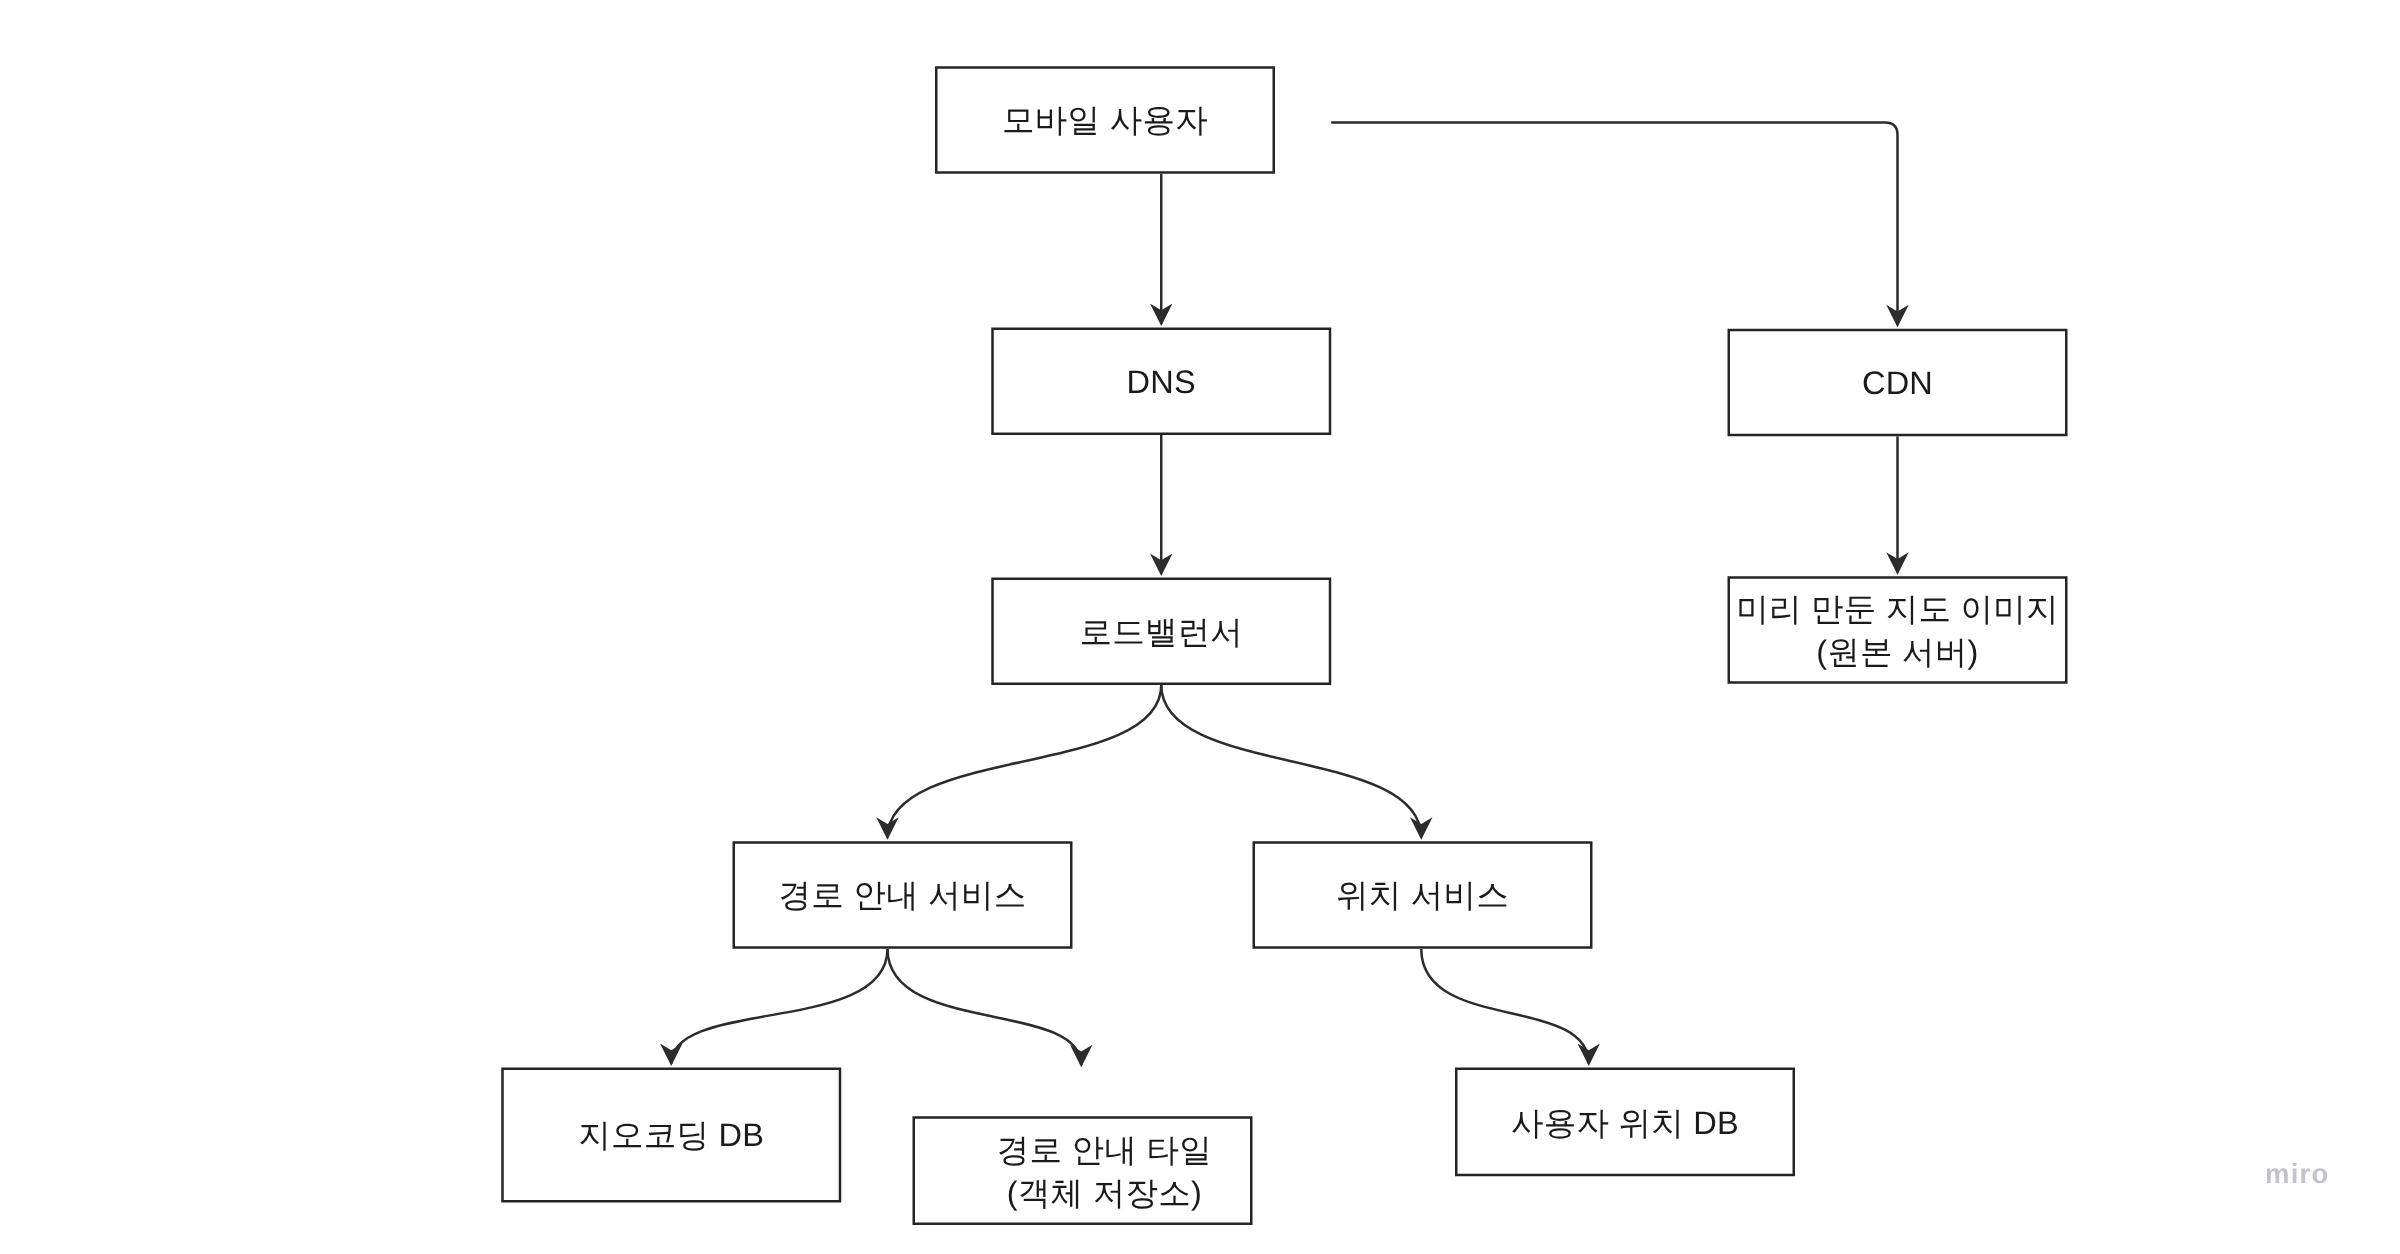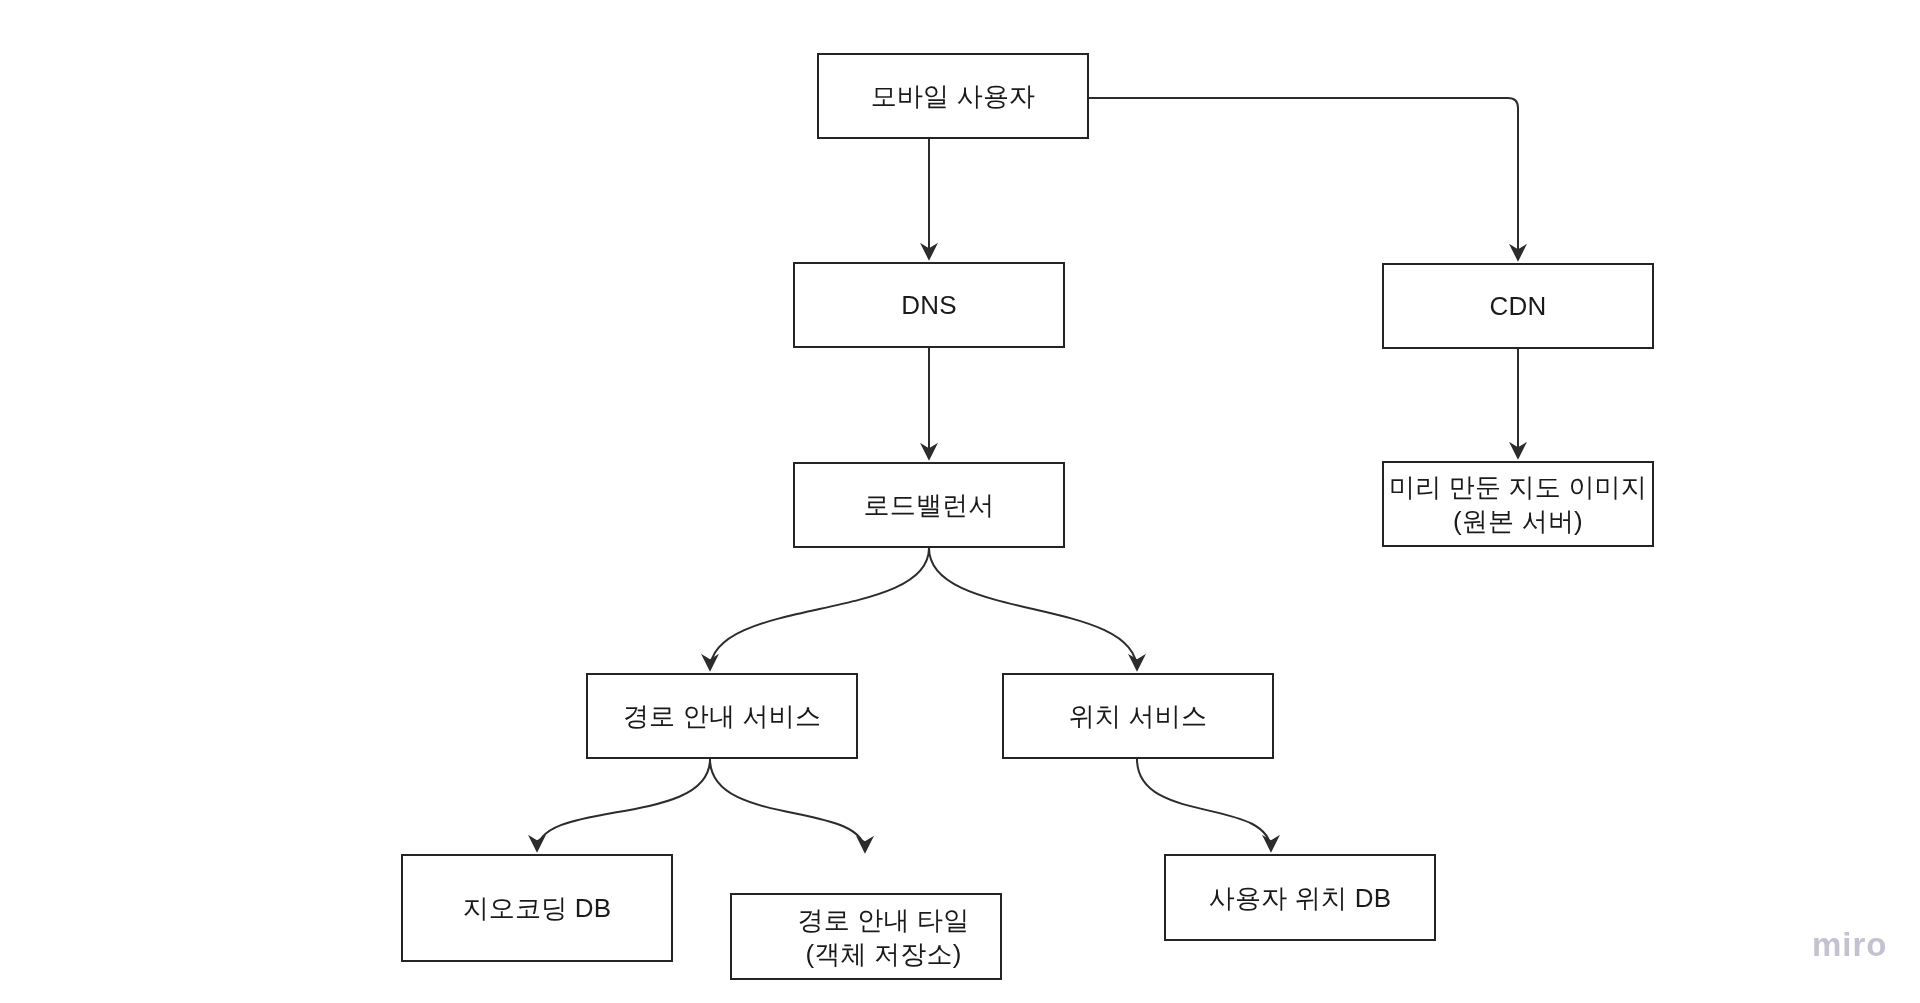--- a/index.html
+++ b/index.html
@@ -35,21 +35,21 @@
     font-size: 26px;
     line-height: 34px;
     letter-spacing: 0.2px;
   }
   .node span { display: block; white-space: nowrap; }
   .watermark {
     position: absolute;
     left: 1812px;
     top: 926px;
     color: #c3c2ce;
-    font-size: 33px;
+    font-size: 22px;
     font-weight: bold;
     letter-spacing: 1px;
     user-select: none;
   }
 </style>
 </head>
 <body>
 
 <div class="stage">
 
@@ -65,21 +65,21 @@
       <path d="M 929 348 L 929 459" marker-end="url(#arrow)"></path>
       <path d="M 1518 349 L 1518 458" marker-end="url(#arrow)"></path>
       <path d="M 929 548 C 929 622 710 596 710 670" marker-end="url(#arrow)"></path>
       <path d="M 929 548 C 929 622 1137 596 1137 670" marker-end="url(#arrow)"></path>
       <path d="M 710 759 C 710 828 537 798 537 851" marker-end="url(#arrow)"></path>
       <path d="M 710 759 C 710 828 865 800 865 852" marker-end="url(#arrow)"></path>
       <path d="M 1137 759 C 1137 826 1271 796 1271 851" marker-end="url(#arrow)"></path>
     </g>
   </svg>
 
-  <div class="node" style="left:817px; top:53px; width:272px; height:86px;">
+  <div class="node" style="left:748px; top:53px; width:272px; height:86px;">
     <span>모바일 사용자</span>
   </div>
 
   <div class="node" style="left:793px; top:262px; width:272px; height:86px;">
     <span>DNS</span>
   </div>
 
   <div class="node" style="left:1382px; top:263px; width:272px; height:86px;">
     <span>CDN</span>
   </div>

